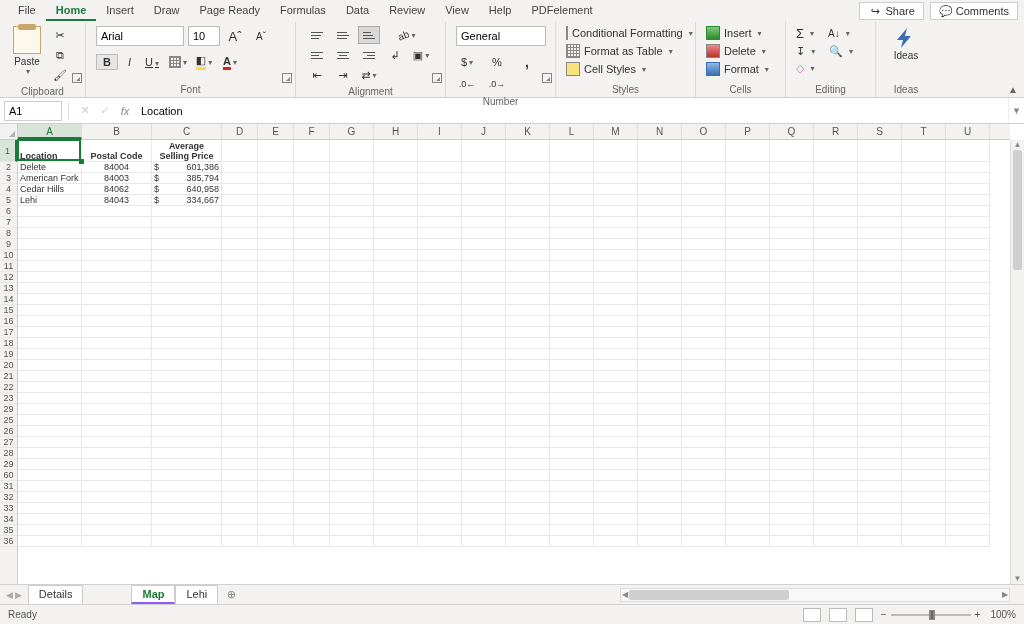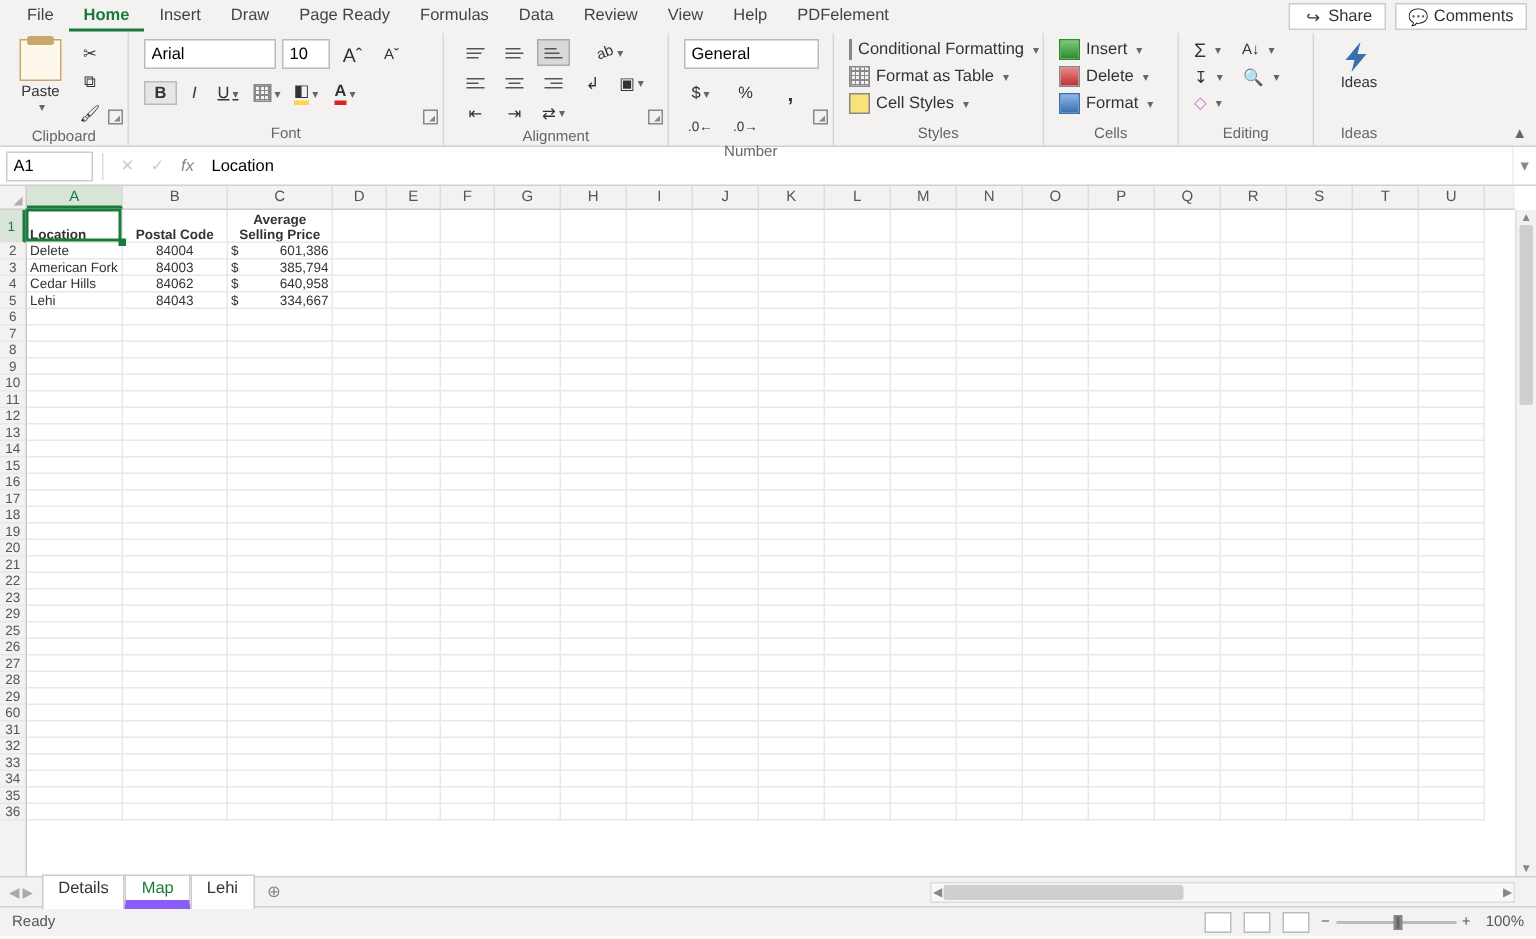--- a/index.html
+++ b/index.html
@@ -88,21 +88,21 @@
   .sel-handle{position:absolute;width:5px;height:5px;background:#1a7a3b;pointer-events:auto;cursor:crosshair;}
   .vscroll{position:absolute;right:0;top:16px;width:14px;bottom:0;background:#f3f2f1;border-left:1px solid #ddd;}
   .vscroll .thumb{position:absolute;left:2px;right:2px;top:10px;height:120px;background:#cfcfcf;border-radius:2px;cursor:pointer;}
   .vscroll .arr{position:absolute;left:0;right:0;height:10px;text-align:center;font-size:8px;color:#888;cursor:pointer;}
 
   
   .sheetbar{height:20px;background:#f3f2f1;border-top:1px solid #d0d0d0;display:flex;align-items:center;position:relative;}
   .sheetnav{display:flex;gap:2px;padding:0 6px;color:#aaa;}
   .sheetnav span{cursor:pointer;font-size:9px;}
   .sheettab{padding:2px 10px;border:1px solid #ccc;border-bottom:none;background:#fff;cursor:pointer;font-size:11px;margin-top:-1px;}
-  .sheettab.active{border-bottom:6px solid #8b5cf6;color:#1a7a3b;font-weight:400;}
+  .sheettab.active{border-bottom:2px solid #8b5cf6;color:#1a7a3b;font-weight:700;margin-left:48px;}
   .newsheet{width:18px;height:16px;display:flex;align-items:center;justify-content:center;color:#888;cursor:pointer;border:1px solid transparent;margin-left:4px;}
   .hscroll{position:absolute;left:620px;right:14px;top:3px;height:14px;background:#f8f8f8;border:1px solid #ddd;}
   .hscroll .hthumb{position:absolute;top:1px;bottom:1px;left:8px;width:160px;background:#cfcfcf;border-radius:2px;cursor:pointer;}
   .hscroll .harr{position:absolute;top:0;bottom:0;width:8px;text-align:center;font-size:8px;color:#888;cursor:pointer;line-height:12px;}
 
   
   .status{height:20px;background:#f3f2f1;border-top:1px solid #d0d0d0;display:flex;align-items:center;justify-content:space-between;padding:0 8px;font-size:10px;color:#555;}
   .status .views{display:flex;align-items:center;gap:8px;}
   .viewbtn{width:18px;height:14px;border:1px solid #bbb;cursor:pointer;background:#fff;}
   .zoom{display:flex;align-items:center;gap:4px;}

